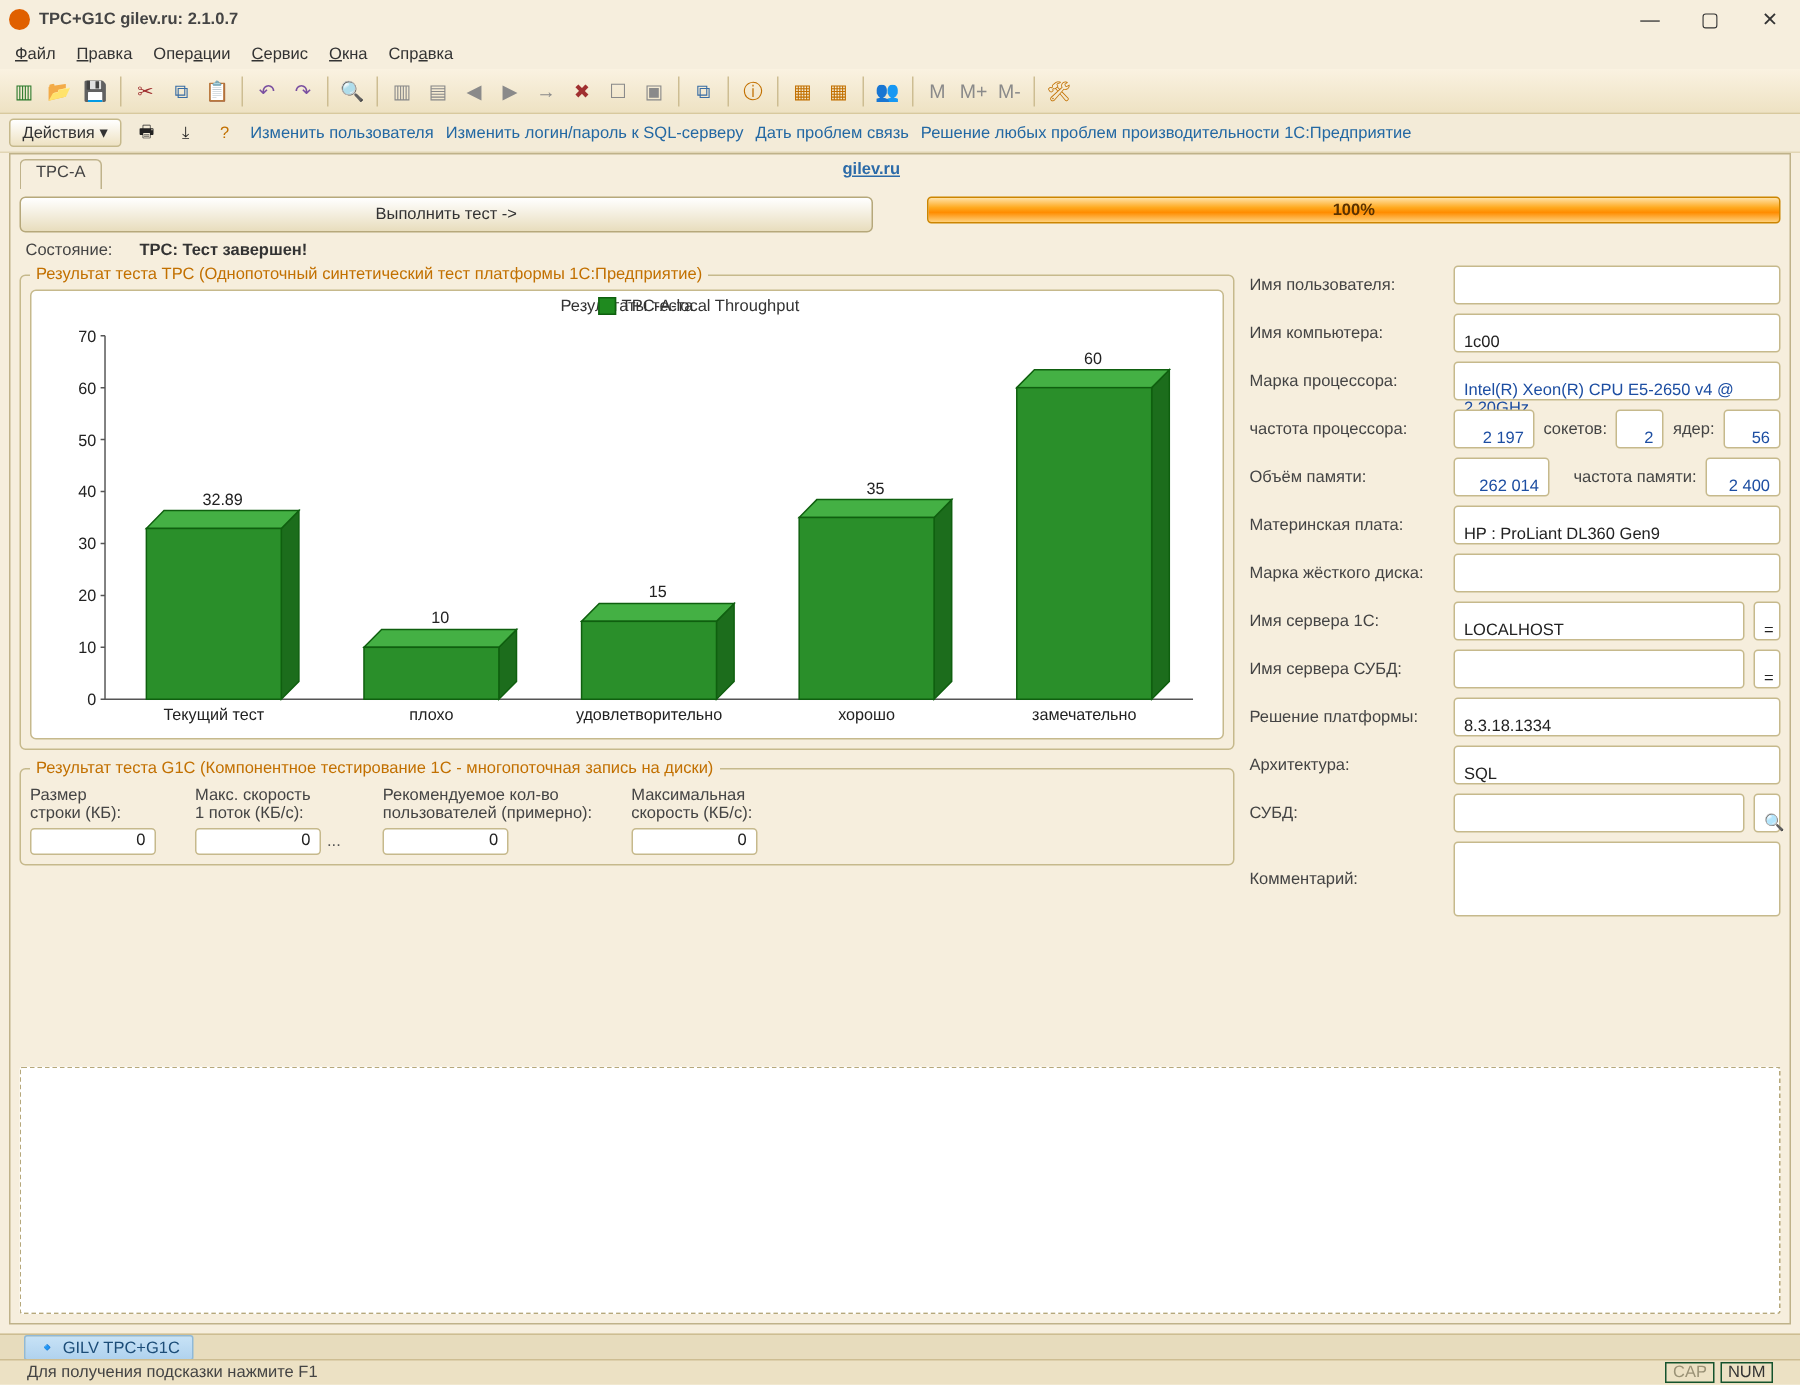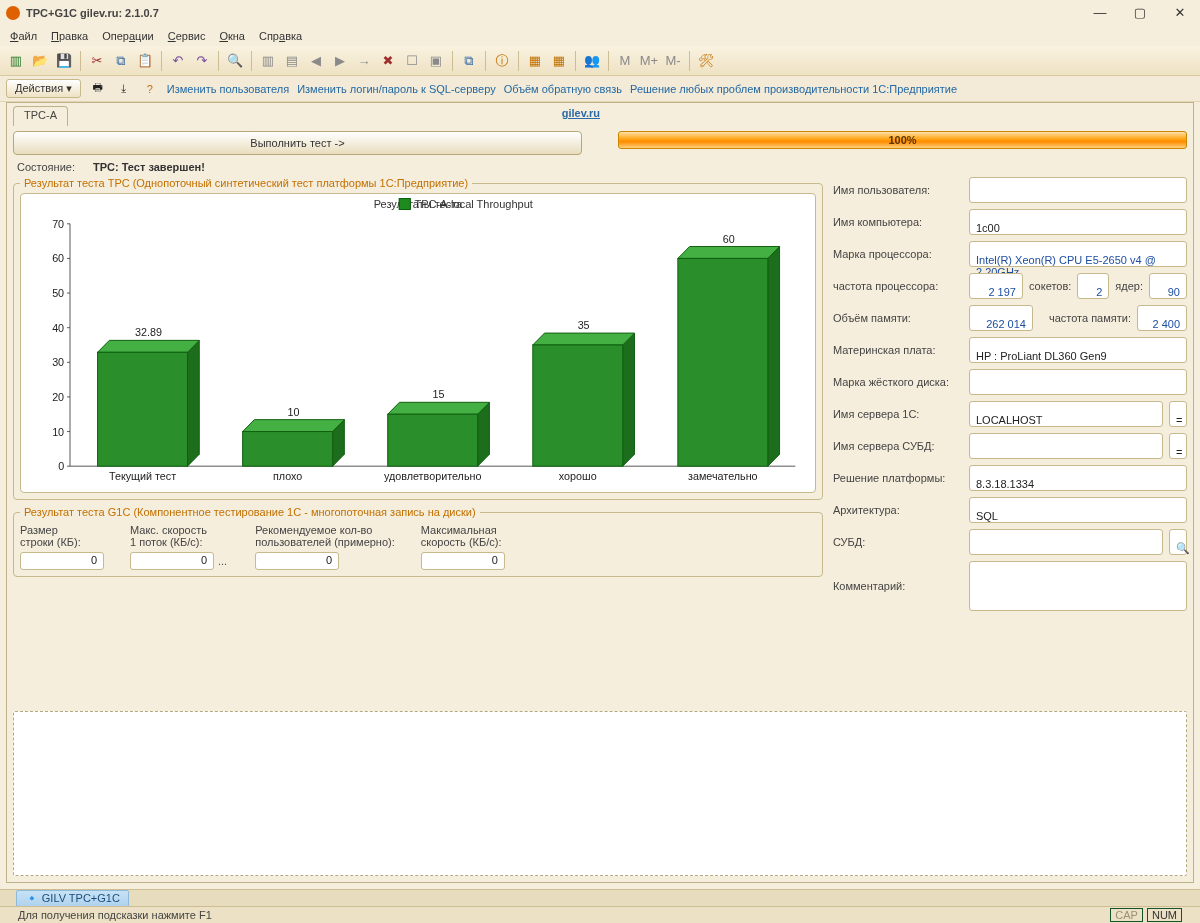--- a/index.html
+++ b/index.html
@@ -160,21 +160,21 @@
   <span class="tbico c3">🛠</span>
 </div>
 
 <div class="actionsbar">
   <span class="dropbtn">Действия ▾</span>
   <span class="aicon">🖶</span>
   <span class="aicon">⤓</span>
   <span class="aicon" style="color:#c27000">?</span>
   <span class="lbl">Изменить пользователя</span>
   <span class="lbl">Изменить логин/пароль к SQL-серверу</span>
-  <span class="lbl">Объём обратную связь</span>
+  <span class="lbl">Дать проблем связь</span>
   <span class="lbl">Решение любых проблем производительности 1С:Предприятие</span>
 </div>
 
 <div class="content-area">
   <div class="doc-frame">
     <div class="tabstrip">
       <div class="tab">TPC-A</div>
       <a class="tablink">gilev.ru</a>
     </div>
     <div class="inner-area">
@@ -290,21 +290,21 @@
             <span class="rof" style="grid-column:2 / span 5">1c00</span>
 
             <span class="lab">Марка процессора:</span>
             <span class="rof blue" style="grid-column:2 / span 5">Intel(R) Xeon(R) CPU E5-2650 v4 @ 2.20GHz</span>
 
             <span class="lab">частота процессора:</span>
             <span class="rof ra blue" style="width:54px">2 197</span>
             <span class="lab">сокетов:</span>
             <span class="rof ra blue" style="width:32px">2</span>
             <span class="lab">ядер:</span>
-            <span class="rof ra blue" style="width:38px">90</span>
+            <span class="rof ra blue" style="width:38px">56</span>
 
             <span class="lab">Объём памяти:</span>
             <div class="rowfull" style="grid-column:2 / span 5">
               <span class="rof ra blue" style="width:64px">262 014</span>
               <span style="flex:1"></span>
               <span class="lab">частота памяти:</span>
               <span class="rof ra blue" style="width:50px">2 400</span>
             </div>
 
             <span class="lab">Материнская плата:</span>

